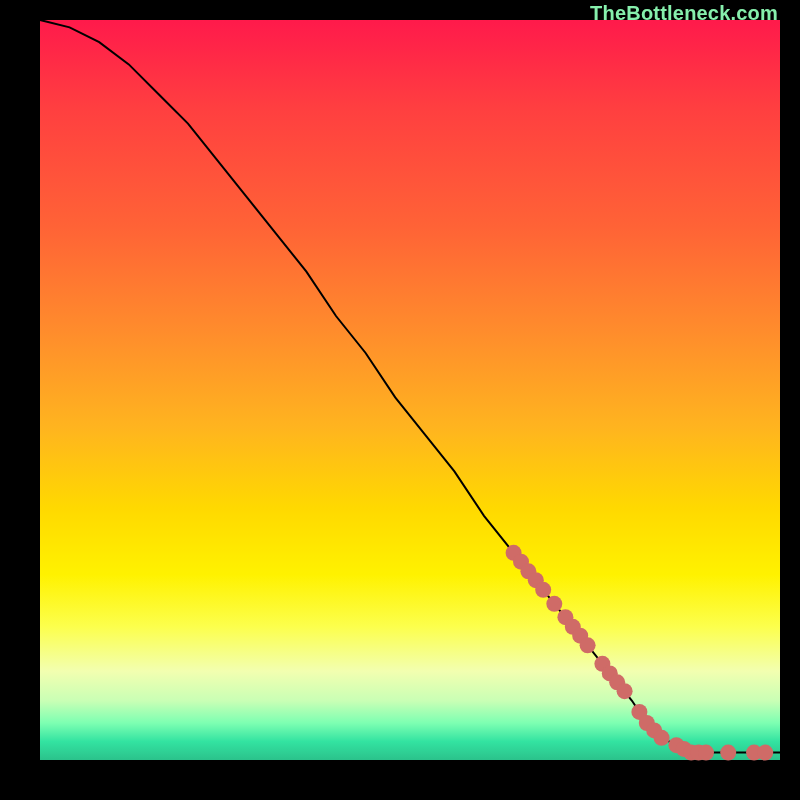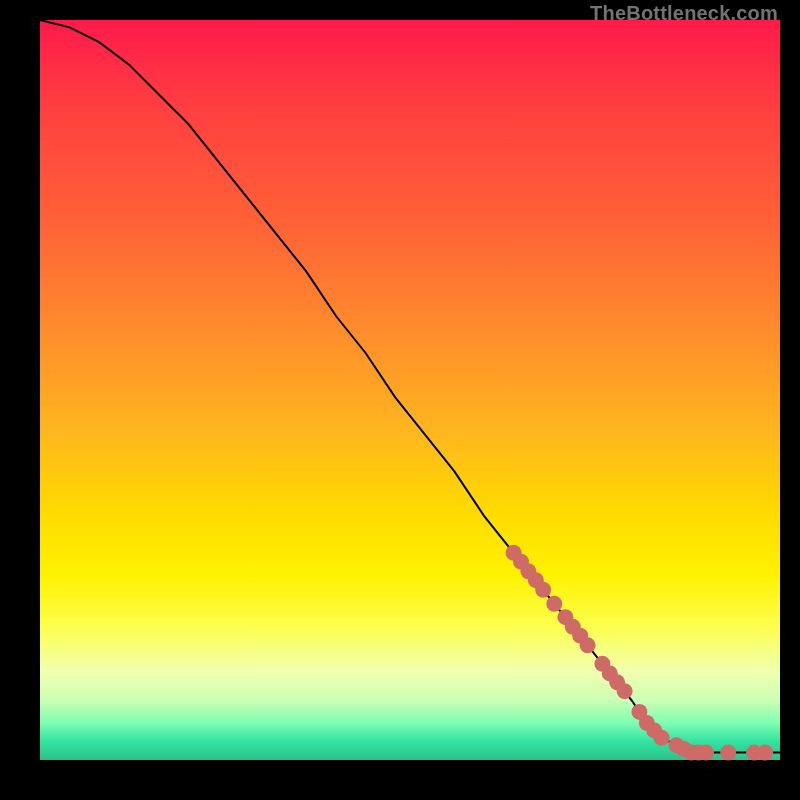--- a/index.html
+++ b/index.html
@@ -38,21 +38,21 @@
       #c9ffb5 92%,
       #7dffb2 95%,
       #33e3a1 97.5%,
       #2bc28b 100%
     );
   }
   .attribution {
     position: absolute;
     top: 2px;
     right: 22px;
-    color: #737373;
+    color: #86efac;
     font-size: 20px;
     font-weight: 600;
     letter-spacing: 0.2px;
     user-select: none;
   }
   svg.curve {
     position: absolute;
     left: 0;
     top: 0;
     width: 740px;

